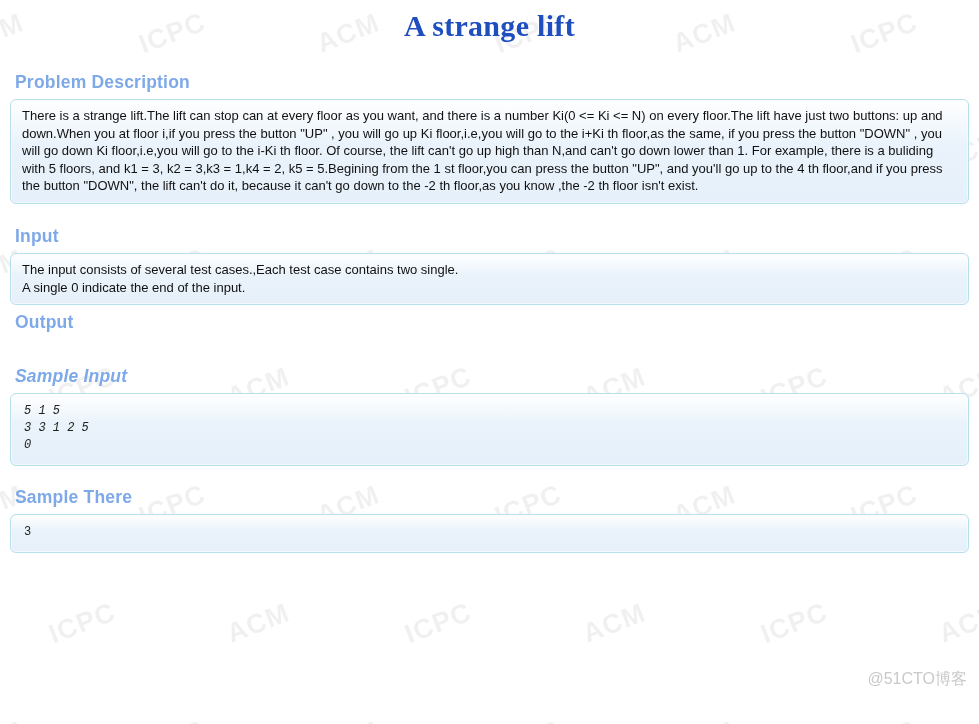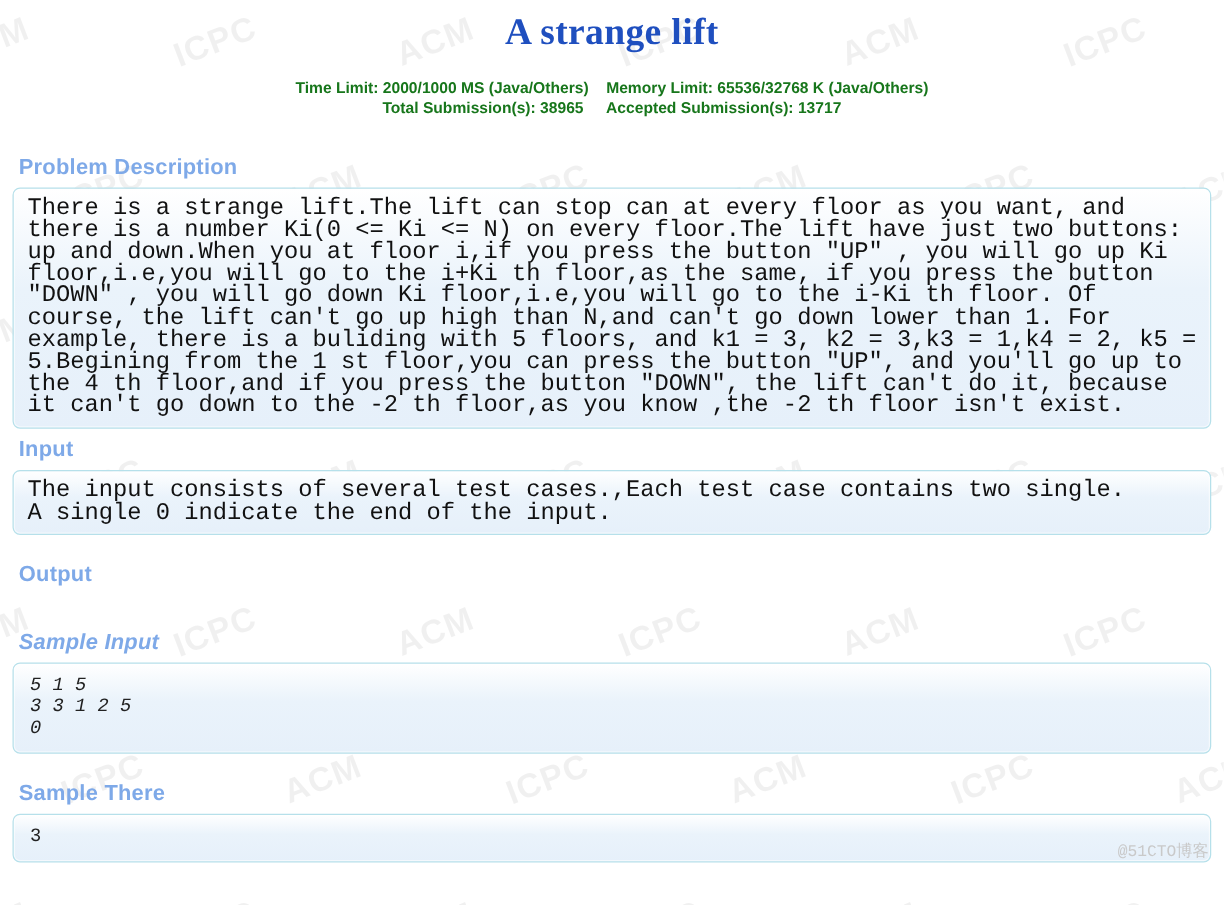--- a/index.html
+++ b/index.html
@@ -86,51 +86,51 @@
   .panel {
     border: 1px solid #b6e0ea;
     border-radius: 6px;
     background: linear-gradient(to bottom, #ffffff 0%, #eaf3fb 42%, #e6f0fa 100%);
     box-shadow: 0 0 0 1px rgba(255,255,255,0.55) inset;
     padding: 7px 11px 8px 11px;
     box-sizing: border-box;
   }
   .panel p {
     margin: 0;
-    font-family: Liberation Mono, monospace;
-    font-size: 19px;
+    font-family: Liberation Sans, sans-serif;
+    font-size: 13px;
     line-height: 17.6px;
     color: #111111;
   }
   .panel pre {
     margin: 0;
     font-family: "Liberation Mono", monospace;
-    font-size: 15px;
+    font-size: 12px;
     line-height: 17px;
     color: #222222;
     white-space: pre;
   }
 
   
   #sec-problem { margin-top: 29px; }
-  #sec-input   { margin-top: 6px; }
-  #sec-output  { margin-top: 21px; }
+  #sec-input   { margin-top: 22px; }
+  #sec-output  { margin-top: 7px; }
   #sec-sample-input  { margin-top: 33px; font-style: italic; }
   #sec-sample-output { margin-top: 21px; }
 
   #panel-sample-input  { padding: 9px 11px 11px 13px; }
   #panel-sample-output { padding: 9px 11px 11px 13px; }
 
   
   .credit {
     position: absolute;
     right: 12px;
     bottom: 5px;
-    font-family: Liberation Mono, monospace;
-    font-size: 13px;
+    font-family: Liberation Sans, sans-serif;
+    font-size: 16px;
     color: #c9c9c9;
     z-index: 3;
     user-select: none;
   }
 </style>
 </head>
 <body>
 
 <div id="watermark">
     <div class="wm" style="left: 48px; top: -100px;"></div>
@@ -176,28 +176,20 @@
     <div class="wm" style="left: 316px; top: 726px;">ACM</div>
     <div class="wm" style="left: 494px; top: 726px;">ICPC</div>
     <div class="wm" style="left: 672px; top: 726px;">ACM</div>
     <div class="wm" style="left: 850px; top: 726px;">ICPC</div>
   </div>
 
 <div id="page">
 
   <div class="title">A strange lift</div>
 
-  <div class="stats">
-    <div class="stats-row">
-      <span class="stats-cell">Time Limit: 2000/1000 MS (Java/Others)</span><span class="stats-gap-a"></span><span class="stats-cell">Memory Limit: 65536/32768 K (Java/Others)</span>
-    </div>
-    <div class="stats-row">
-      <span class="stats-cell">Total Submission(s): 38965</span><span class="stats-gap-b"></span><span class="stats-cell">Accepted Submission(s): 13717</span>
-    </div>
-  </div>
 
   <div class="section" id="sec-problem">
     <div class="section-heading">Problem Description</div>
     <div class="panel">
       <p>There is a strange lift.The lift can stop can at every floor as you want, and there is a number Ki(0 &lt;= Ki &lt;= N) on every floor.The lift have just two buttons: up and down.When you at floor i,if you press the button "UP" , you will go up Ki floor,i.e,you will go to the i+Ki th floor,as the same, if you press the button "DOWN" , you will go down Ki floor,i.e,you will go to the i-Ki th floor. Of course, the lift can't go up high than N,and can't go down lower than 1. For example, there is a buliding with 5 floors, and k1 = 3, k2 = 3,k3 = 1,k4 = 2, k5 = 5.Begining from the 1 st floor,you can press the button "UP", and you'll go up to the 4 th floor,and if you press the button "DOWN", the lift can't do it, because it can't go down to the -2 th floor,as you know ,the -2 th floor isn't exist.</p>
     </div>
   </div>
 
   <div class="section" id="sec-input">
     <div class="section-heading">Input</div>

